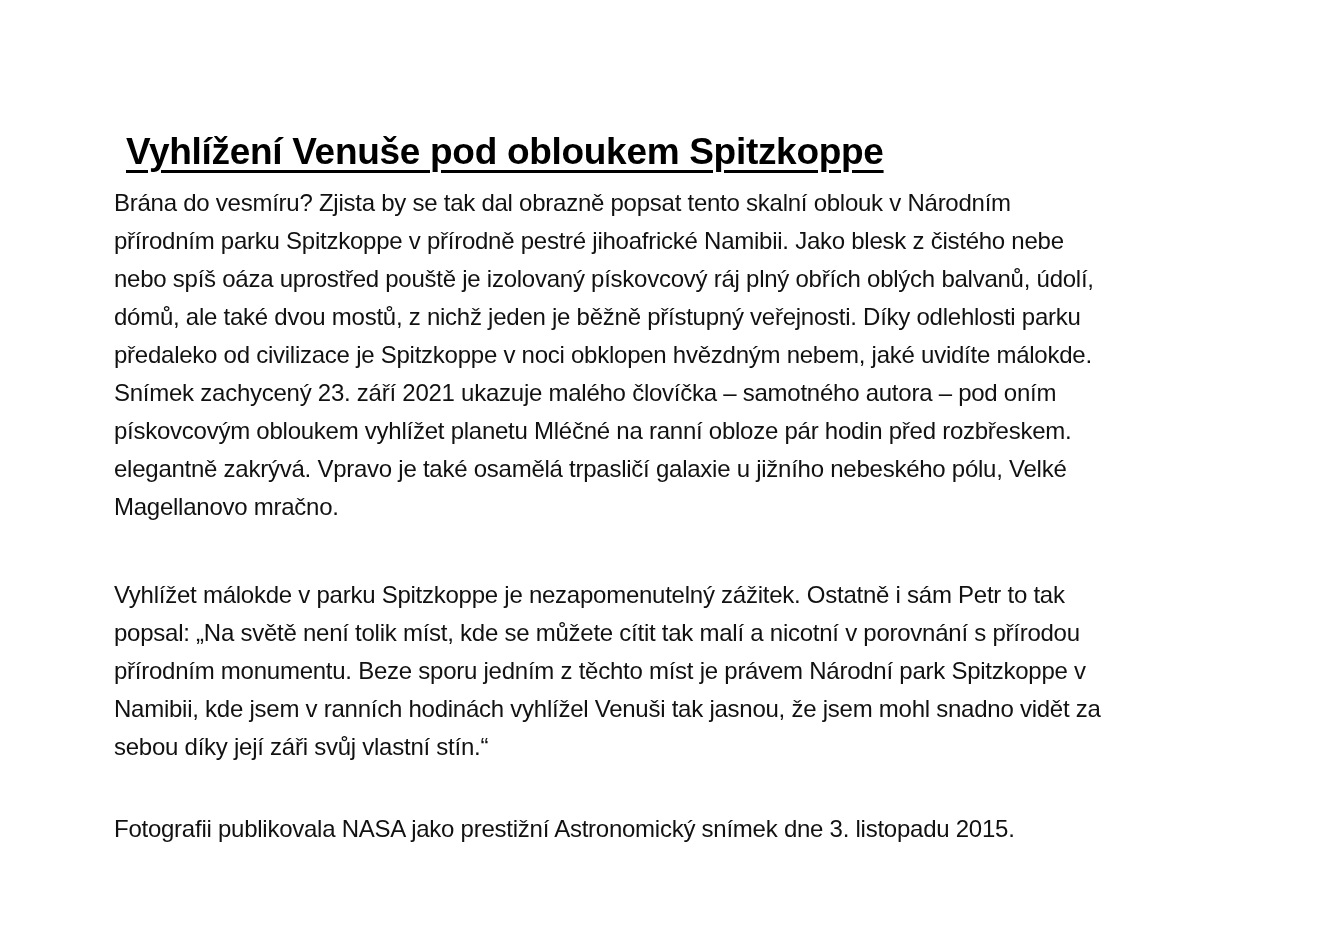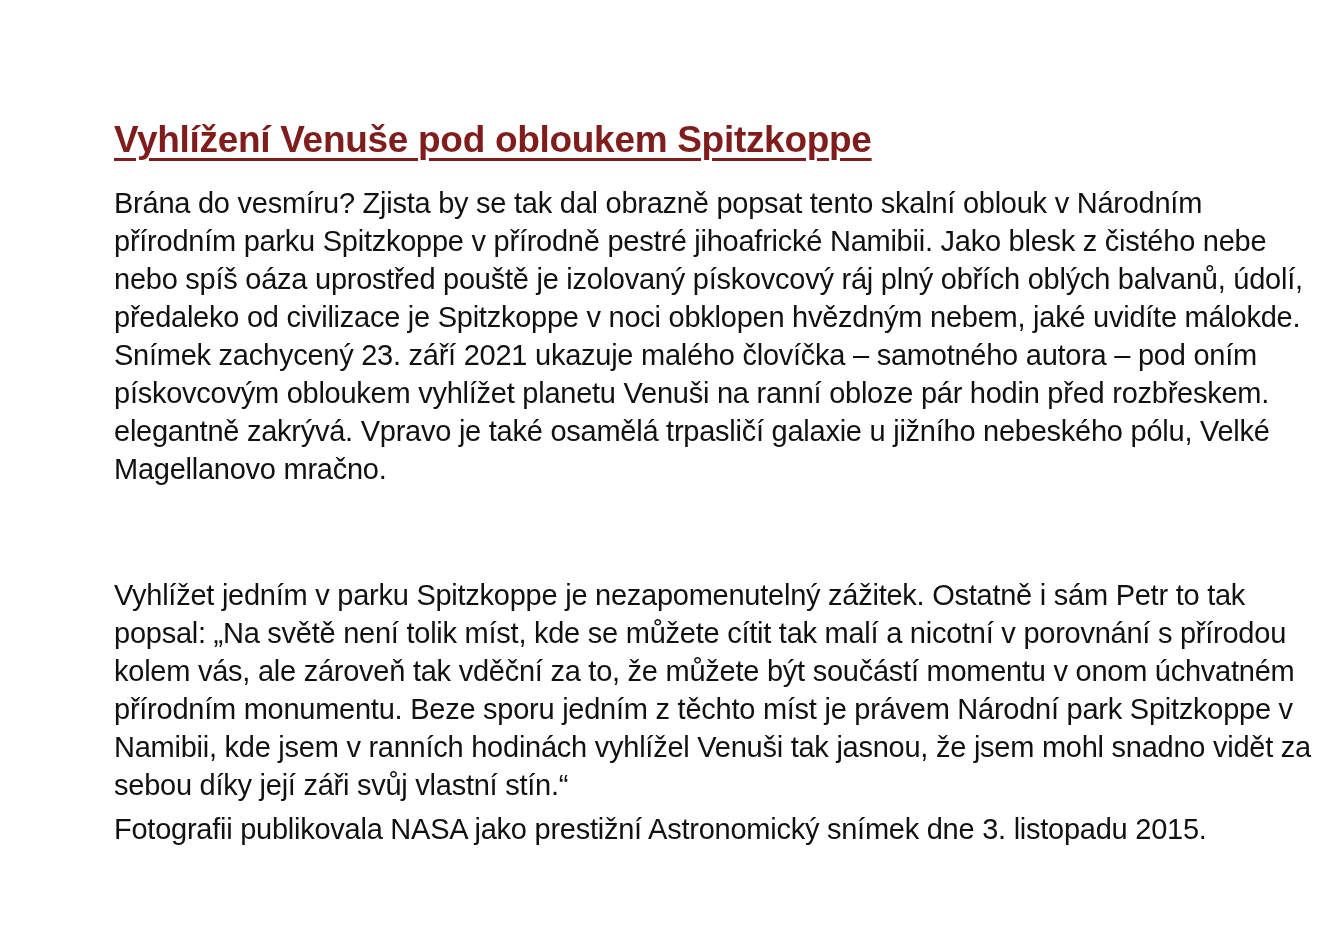--- a/index.html
+++ b/index.html
@@ -18,36 +18,36 @@
     .page {
       position: absolute;
       left: 114px;
       top: 0;
       width: 1120px;
     }
     .title {
       position: absolute;
       left: 0;
       top: 118px;
-      margin: 0;
+      margin: 12px;
       font-size: 37px;
       font-weight: bold;
       line-height: 44px;
       white-space: nowrap;
       text-decoration: underline;
       text-decoration-thickness: 3px;
       text-underline-offset: 6px;
       letter-spacing: -0.3px;
-      color: #7f1d1d;
+      color: #000000;
     }
     .para {
       position: absolute;
       left: 0;
       margin: 0;
-      font-size: 29px;
+      font-size: 24px;
       line-height: 38px;
       color: #111111;
     }
     .line {
       display: block;
       white-space: nowrap;
       letter-spacing: -0.25px;
     }
     #p1 { top: 184px; }
     #p2 { top: 576px; }
@@ -56,31 +56,31 @@
 </head>
 <body>
 
 <div class="page">
   <h1 class="title">Vyhlížení Venuše pod obloukem Spitzkoppe</h1>
 
   <p class="para" id="p1">
     <span class="line">Brána do vesmíru? Zjista by se tak dal obrazně popsat tento skalní oblouk v Národním</span>
     <span class="line">přírodním parku Spitzkoppe v přírodně pestré jihoafrické Namibii. Jako blesk z čistého nebe</span>
     <span class="line">nebo spíš oáza uprostřed pouště je izolovaný pískovcový ráj plný obřích oblých balvanů, údolí,</span>
+    <span class="line">dómů, ale také dvou mostů, z nichž jeden je běžně přístupný veřejnosti. Díky odlehlosti parku</span>
     <span class="line">předaleko od civilizace je Spitzkoppe v noci obklopen hvězdným nebem, jaké uvidíte málokde.</span>
     <span class="line">Snímek zachycený 23. září 2021 ukazuje malého človíčka – samotného autora – pod oním</span>
-    <span class="line">pískovcovým obloukem vyhlížet planetu Venuši na ranní obloze pár hodin před rozbřeskem.</span>
+    <span class="line">pískovcovým obloukem vyhlížet planetu Mléčné na ranní obloze pár hodin před rozbřeskem.</span>
     <span class="line">elegantně zakrývá. Vpravo je také osamělá trpasličí galaxie u jižního nebeského pólu, Velké</span>
     <span class="line">Magellanovo mračno.</span>
   </p>
 
   <p class="para" id="p2">
-    <span class="line">Vyhlížet jedním v parku Spitzkoppe je nezapomenutelný zážitek. Ostatně i sám Petr to tak</span>
+    <span class="line">Vyhlížet málokde v parku Spitzkoppe je nezapomenutelný zážitek. Ostatně i sám Petr to tak</span>
     <span class="line">popsal: „Na světě není tolik míst, kde se můžete cítit tak malí a nicotní v porovnání s přírodou</span>
-    <span class="line">kolem vás, ale zároveň tak vděční za to, že můžete být součástí momentu v onom úchvatném</span>
     <span class="line">přírodním monumentu. Beze sporu jedním z těchto míst je právem Národní park Spitzkoppe v</span>
     <span class="line">Namibii, kde jsem v ranních hodinách vyhlížel Venuši tak jasnou, že jsem mohl snadno vidět za</span>
     <span class="line">sebou díky její záři svůj vlastní stín.“</span>
   </p>
 
   <p class="para" id="p3">
     <span class="line">Fotografii publikovala NASA jako prestižní Astronomický snímek dne 3. listopadu 2015.</span>
   </p>
 </div>
 

